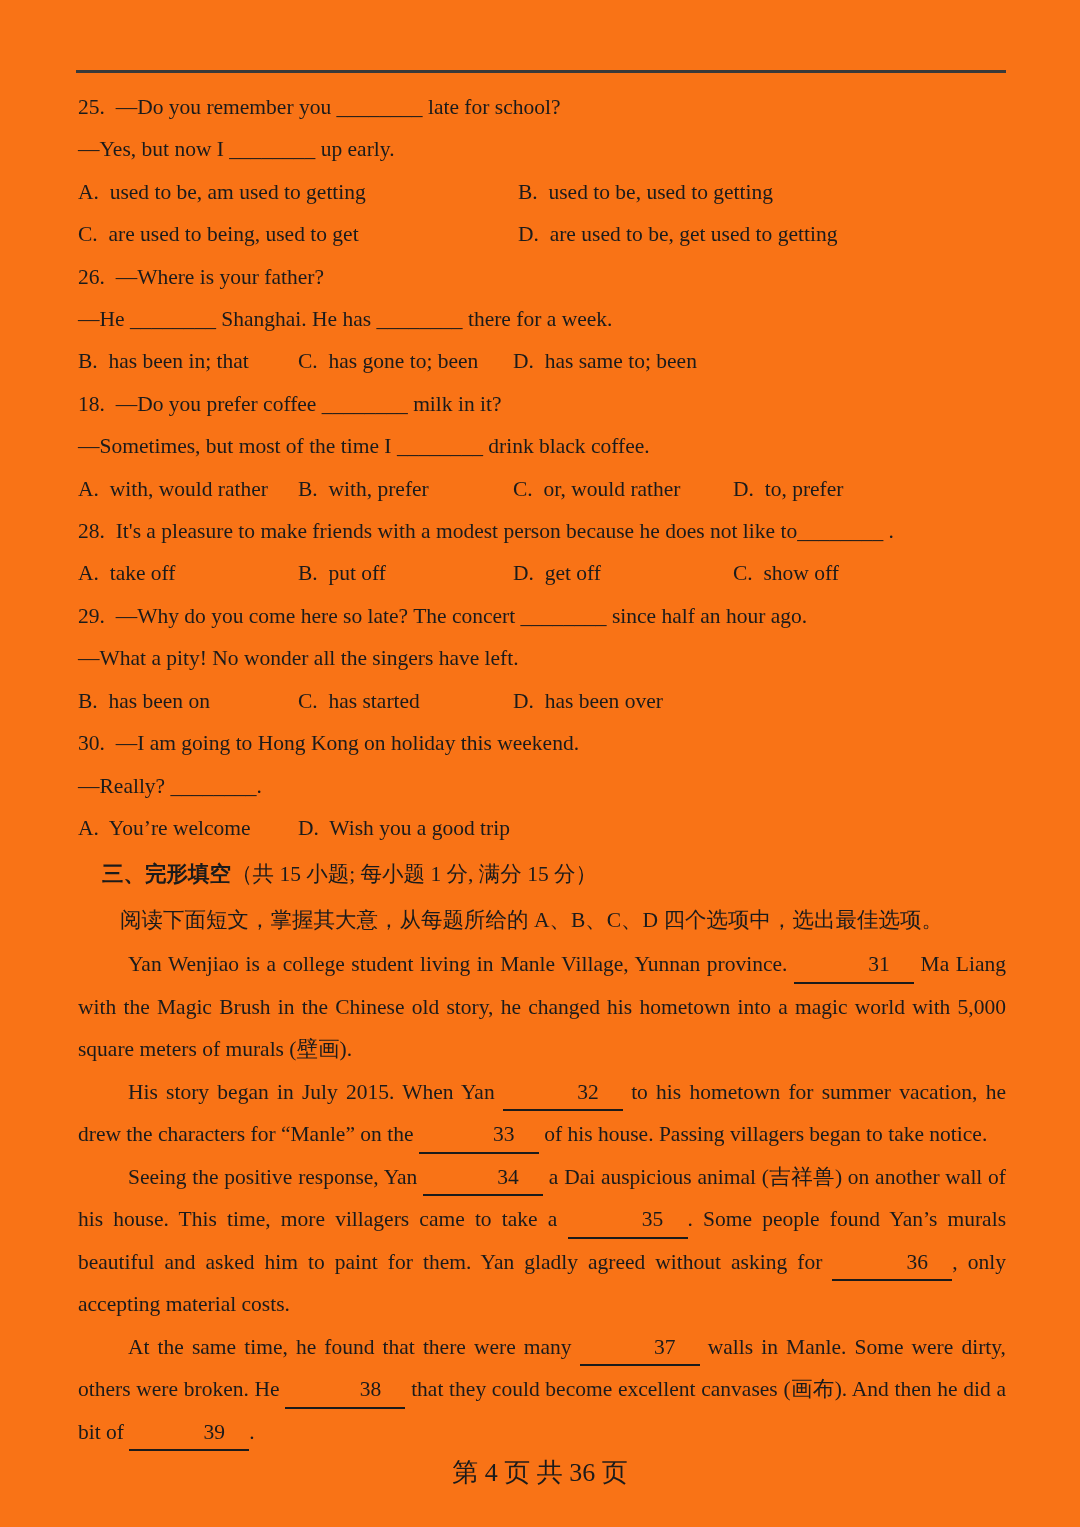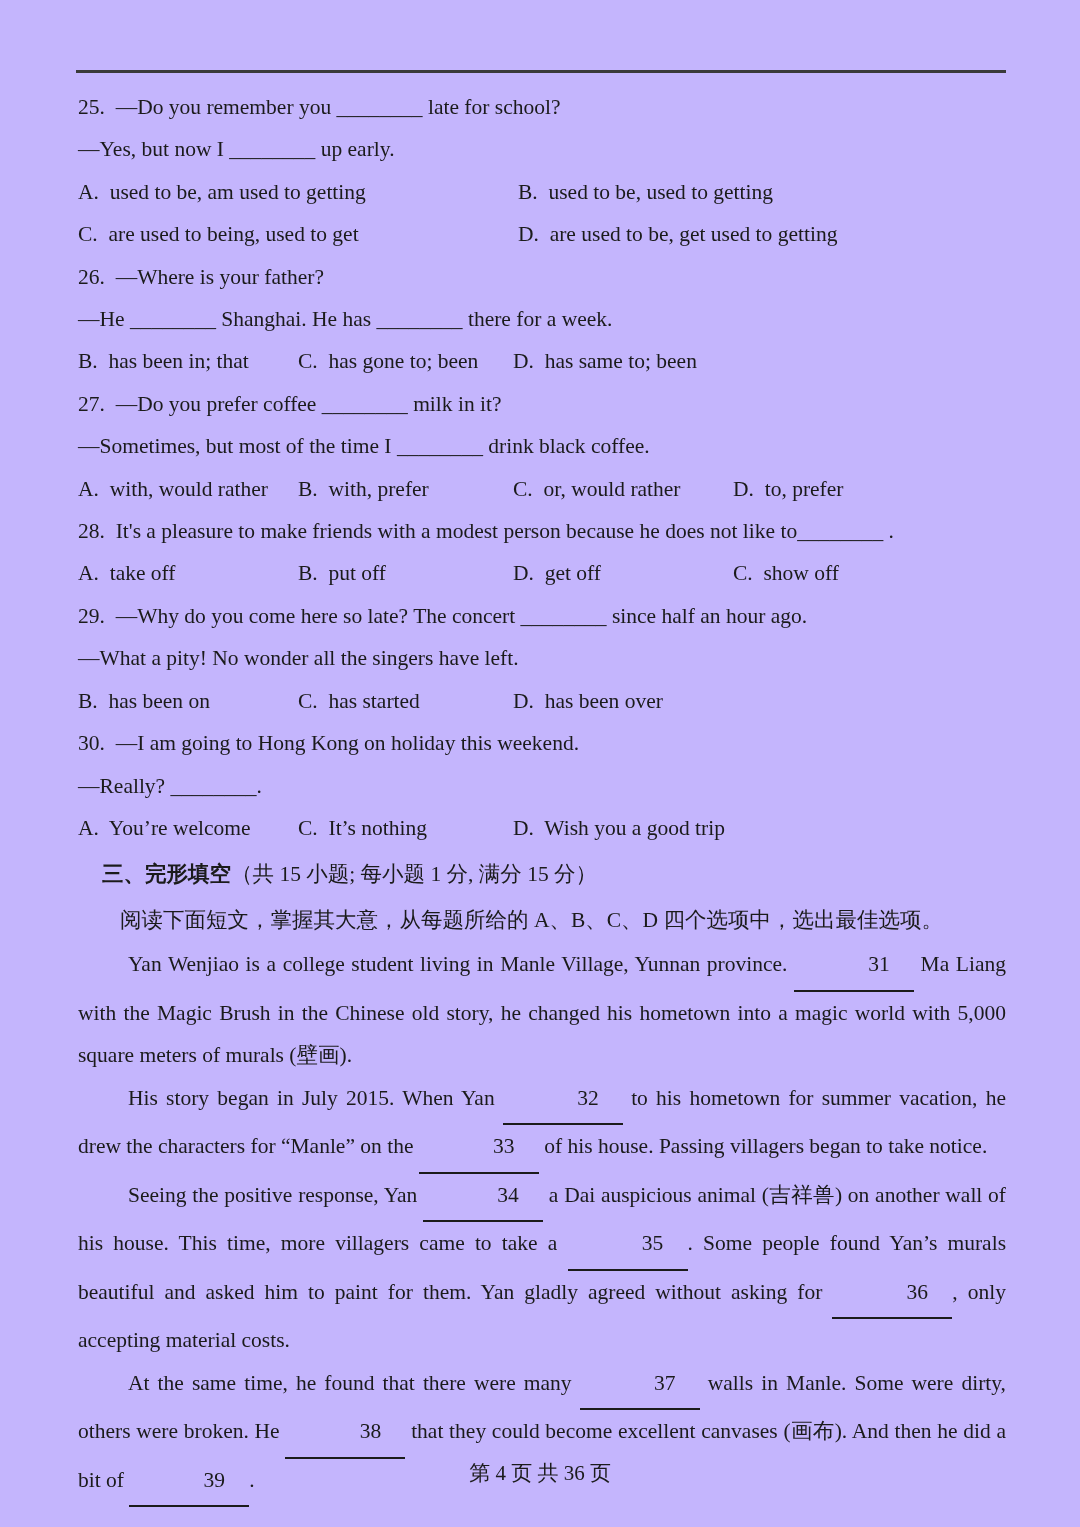--- a/index.html
+++ b/index.html
@@ -4,40 +4,40 @@
 <style>
   * { box-sizing: border-box; }
   html, body { margin: 0; padding: 0; }
   body {
     width: 1080px; height: 1527px;
     background: #ffffff;
     font-family: "Liberation Serif", "DejaVu Serif", serif;
     font-size: 21.5px;
     color: #1b1b1b;
   }
-  .page { position: relative; width: 1080px; height: 1527px; background: #c4b5fd; overflow: hidden; }
+  .page { position: relative; width: 1080px; height: 1527px; background: #f97316; overflow: hidden; }
   .top-rule { position: absolute; left: 76px; top: 70px; width: 930px; height: 0; border-top: 3px solid #3a3a3a; }
   .content { position: absolute; left: 78px; top: 86px; width: 928px; }
   .line { line-height: 42.4px; white-space: pre-wrap; }
   .optrow2 { display: grid; grid-template-columns: 440px 1fr; line-height: 42.4px; }
   .optrow4 { display: grid; grid-template-columns: 220px 215px 220px 1fr; line-height: 42.4px; }
   .opt { white-space: pre-wrap; }
   .sec-heading { line-height: 46px; margin-top: 2px; white-space: pre-wrap; }
   .sec-heading .bold { font-weight: bold; margin-left: 24px; }
   .instructions { line-height: 46px; text-indent: 42px; white-space: pre-wrap; }
   .para { margin: 0; line-height: 42.5px; text-align: justify; text-indent: 50px; }
   .blank {
     display: inline-block;
     width: 120px;
     text-align: center;
     border-bottom: 2px solid #1b1b1b;
     line-height: 1;
-    padding-bottom: 14px;
+    padding-bottom: 6px;
   }
-  .footer { position: absolute; left: 0; top: 1452px; width: 1080px; text-align: center; font-size: 21px; line-height: 42px; }
+  .footer { position: absolute; left: 0; top: 1452px; width: 1080px; text-align: center; font-size: 26px; line-height: 42px; }
 </style>
 </head>
 <body>
 
 <div class="page">
   <div class="top-rule"></div>
 
   <div class="content">
 
     <div class="line">25.  —Do you remember you ________ late for school?</div>
@@ -52,21 +52,21 @@
     </div>
 
     <div class="line">26.  —Where is your father?</div>
     <div class="line">—He ________ Shanghai. He has ________ there for a week.</div>
     <div class="optrow4">
       <span class="opt">B.  has been in; that</span>
       <span class="opt">C.  has gone to; been</span>
       <span class="opt">D.  has same to; been</span>
     </div>
 
-    <div class="line">27.  —Do you prefer coffee ________ milk in it?</div>
+    <div class="line">18.  —Do you prefer coffee ________ milk in it?</div>
     <div class="line">—Sometimes, but most of the time I ________ drink black coffee.</div>
     <div class="optrow4">
       <span class="opt">A.  with, would rather</span>
       <span class="opt">B.  with, prefer</span>
       <span class="opt">C.  or, would rather</span>
       <span class="opt">D.  to, prefer</span>
     </div>
 
     <div class="line">28.  It's a pleasure to make friends with a modest person because he does not like to________ .</div>
     <div class="optrow4">
@@ -81,21 +81,20 @@
     <div class="optrow4">
       <span class="opt">B.  has been on</span>
       <span class="opt">C.  has started</span>
       <span class="opt">D.  has been over</span>
     </div>
 
     <div class="line">30.  —I am going to Hong Kong on holiday this weekend.</div>
     <div class="line">—Really? ________.</div>
     <div class="optrow4">
       <span class="opt">A.  You’re welcome</span>
-      <span class="opt">C.  It’s nothing</span>
       <span class="opt">D.  Wish you a good trip</span>
     </div>
 
     <div class="sec-heading"><span class="bold">三、完形填空</span><span>（共 15 小题; 每小题 1 分, 满分 15 分）</span></div>
 
     <div class="instructions">阅读下面短文，掌握其大意，从每题所给的 A、B、C、D 四个选项中，选出最佳选项。</div>
 
     <p class="para"><span>Yan Wenjiao is a college student living in Manle Village, Yunnan province. </span><span class="blank">31</span><span> Ma Liang with the Magic Brush in the Chinese old story, he changed his hometown into a magic world with 5,000 square meters of murals (壁画).</span></p>
 
     <p class="para"><span>His story began in July 2015. When Yan </span><span class="blank">32</span><span> to his hometown for summer vacation, he drew the characters for “Manle” on the </span><span class="blank">33</span><span> of his house. Passing villagers began to take notice.</span></p>

